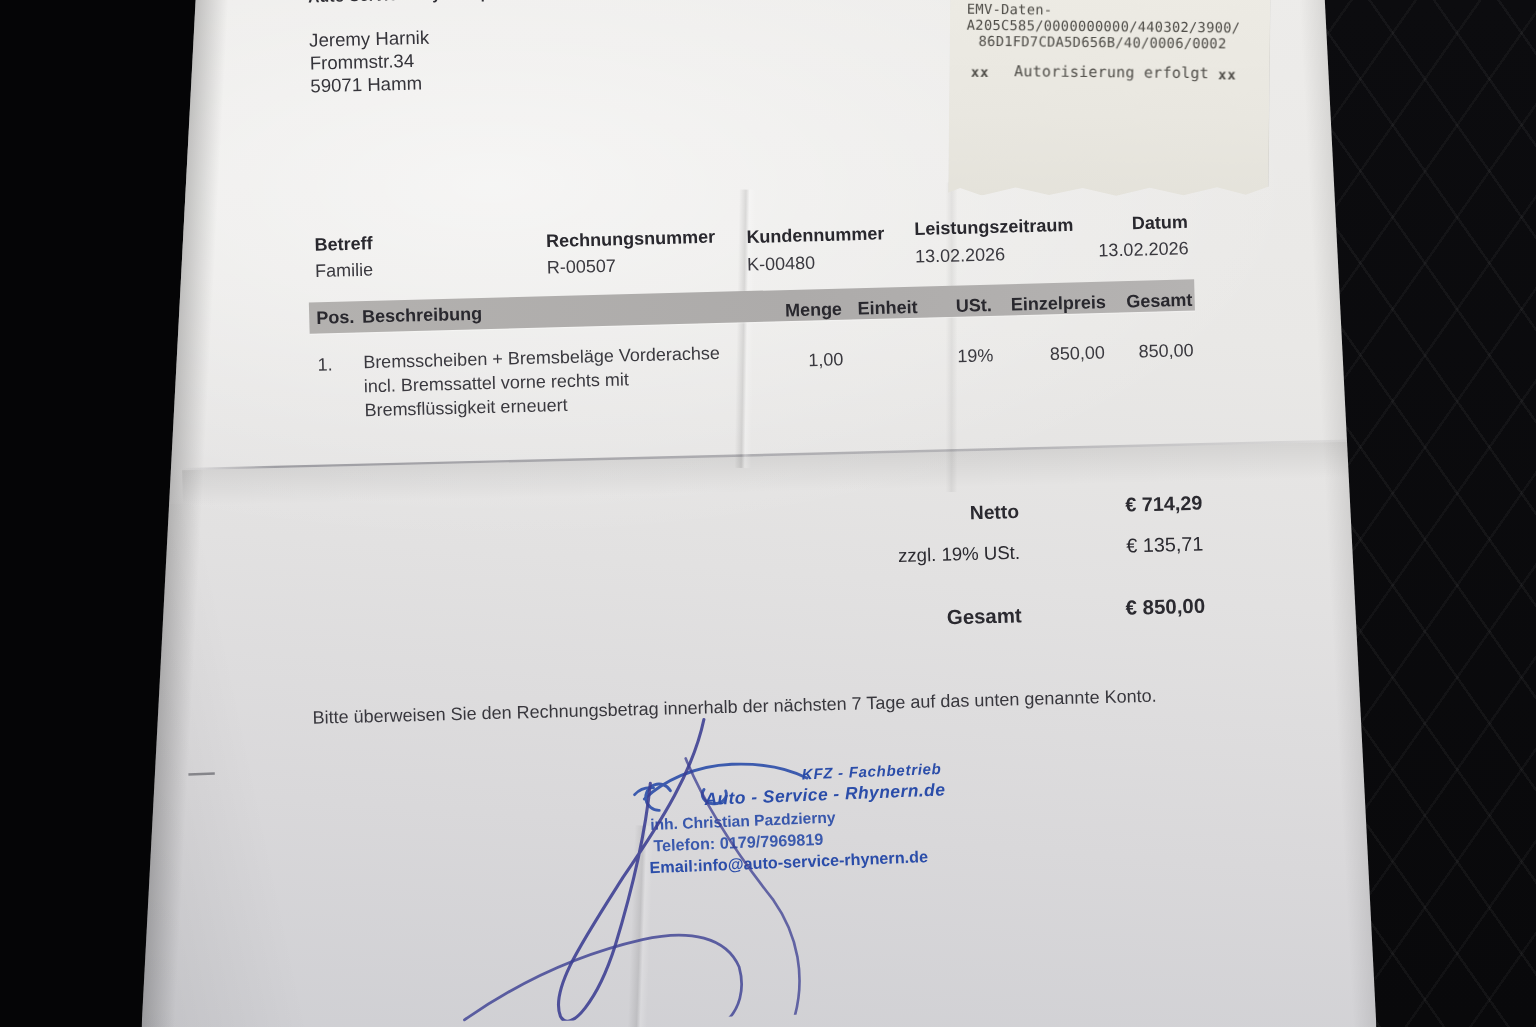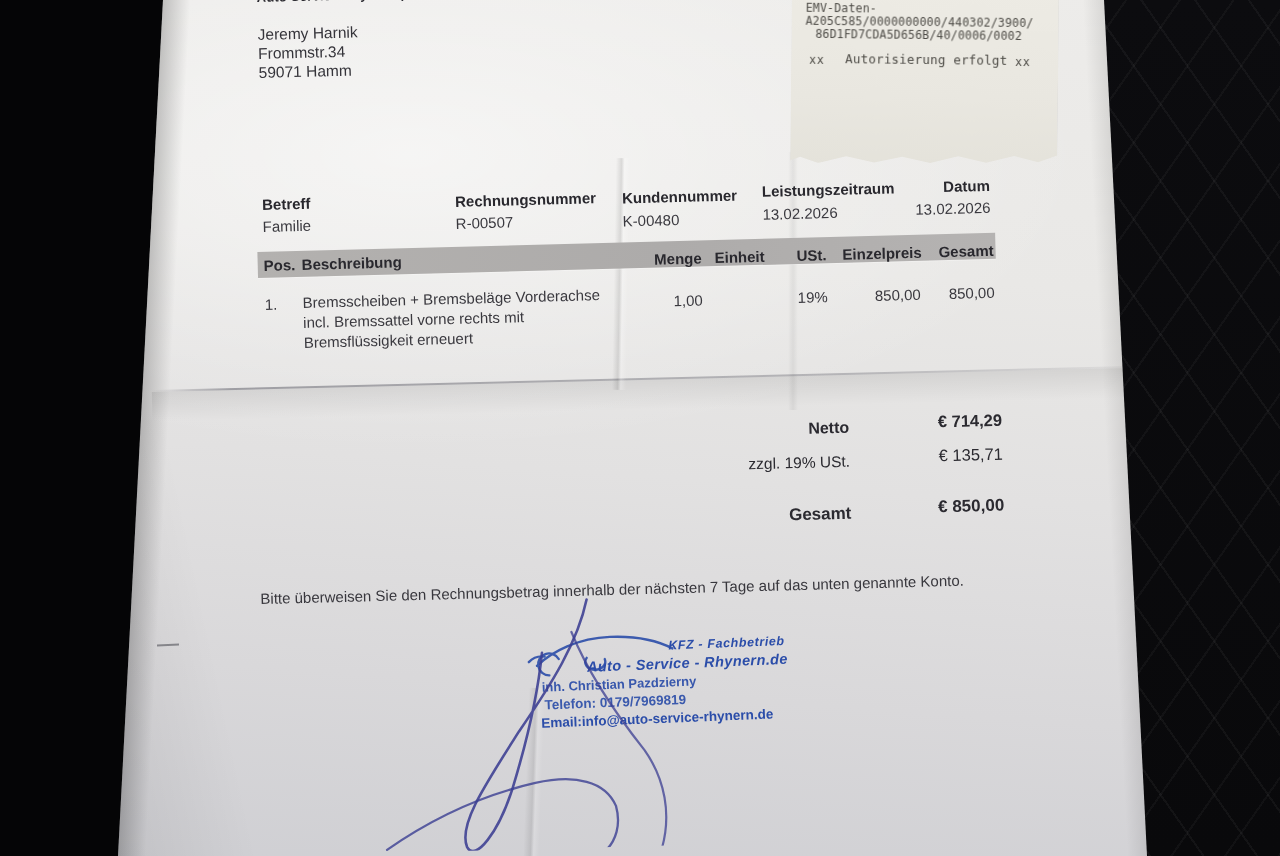--- a/index.html
+++ b/index.html
@@ -78,21 +78,21 @@
   .receipt{
     position:absolute;left:791px;top:-14px;width:267px;height:184px;
     transform:rotate(0.6deg);
     background:linear-gradient(180deg,#edebe4 0%, #e9e7e0 60%, #e4e2da 100%);
     clip-path:polygon(0 0,267px 0,267px 168px,248px 175px,224px 169px,196px 176px,168px 170px,140px 177px,112px 171px,84px 177px,56px 171px,28px 178px,10px 172px,0 176px);
     filter:drop-shadow(2px 4px 4px rgba(0,0,0,0.35));
     font-family:"DejaVu Sans Mono","Liberation Mono",monospace;
     color:#4e4c47;
   }
   .receipt .r-line{position:absolute;font-size:11.5px;white-space:nowrap;letter-spacing:0.2px;}
-  .receipt .r-auth{font-weight:normal;letter-spacing:0.8px;}
+  .receipt .r-auth{font-weight:bold;letter-spacing:0.8px;}
 
   .signature{position:absolute;left:180px;top:595px;}
 </style>
 </head>
 <body>
 
 <div class="bg">
   <div class="bg-texture"></div>
 </div>
 

